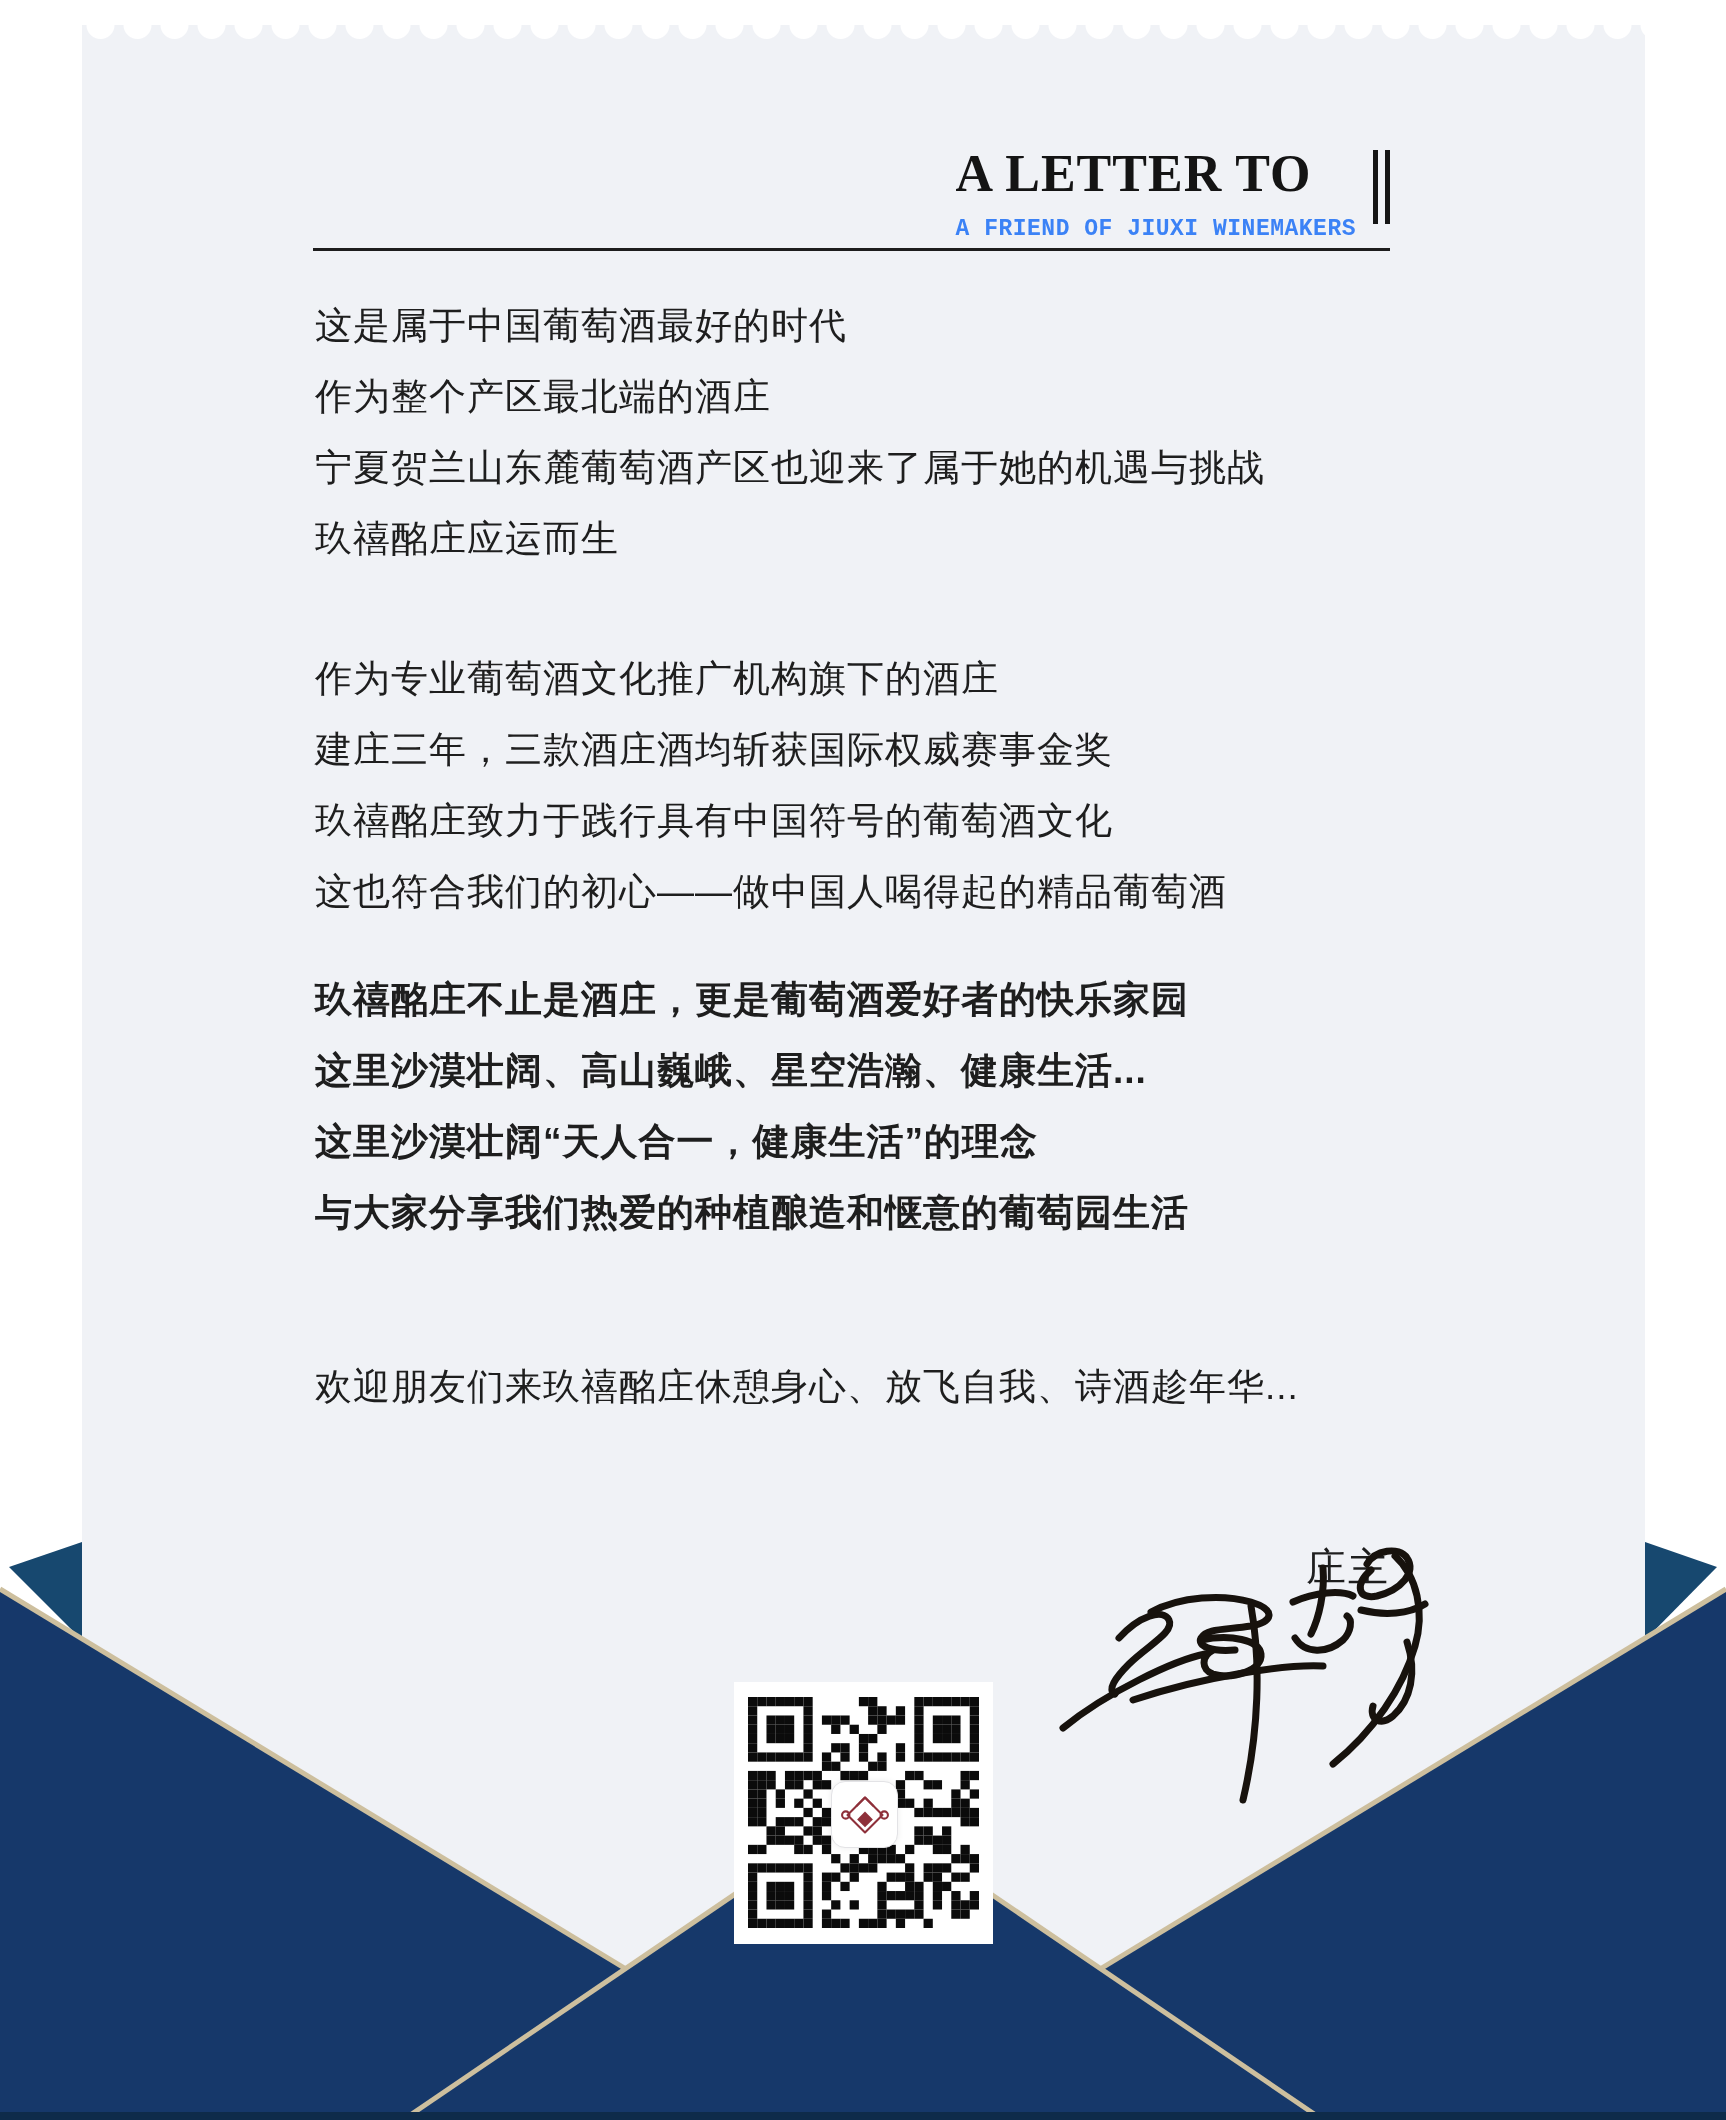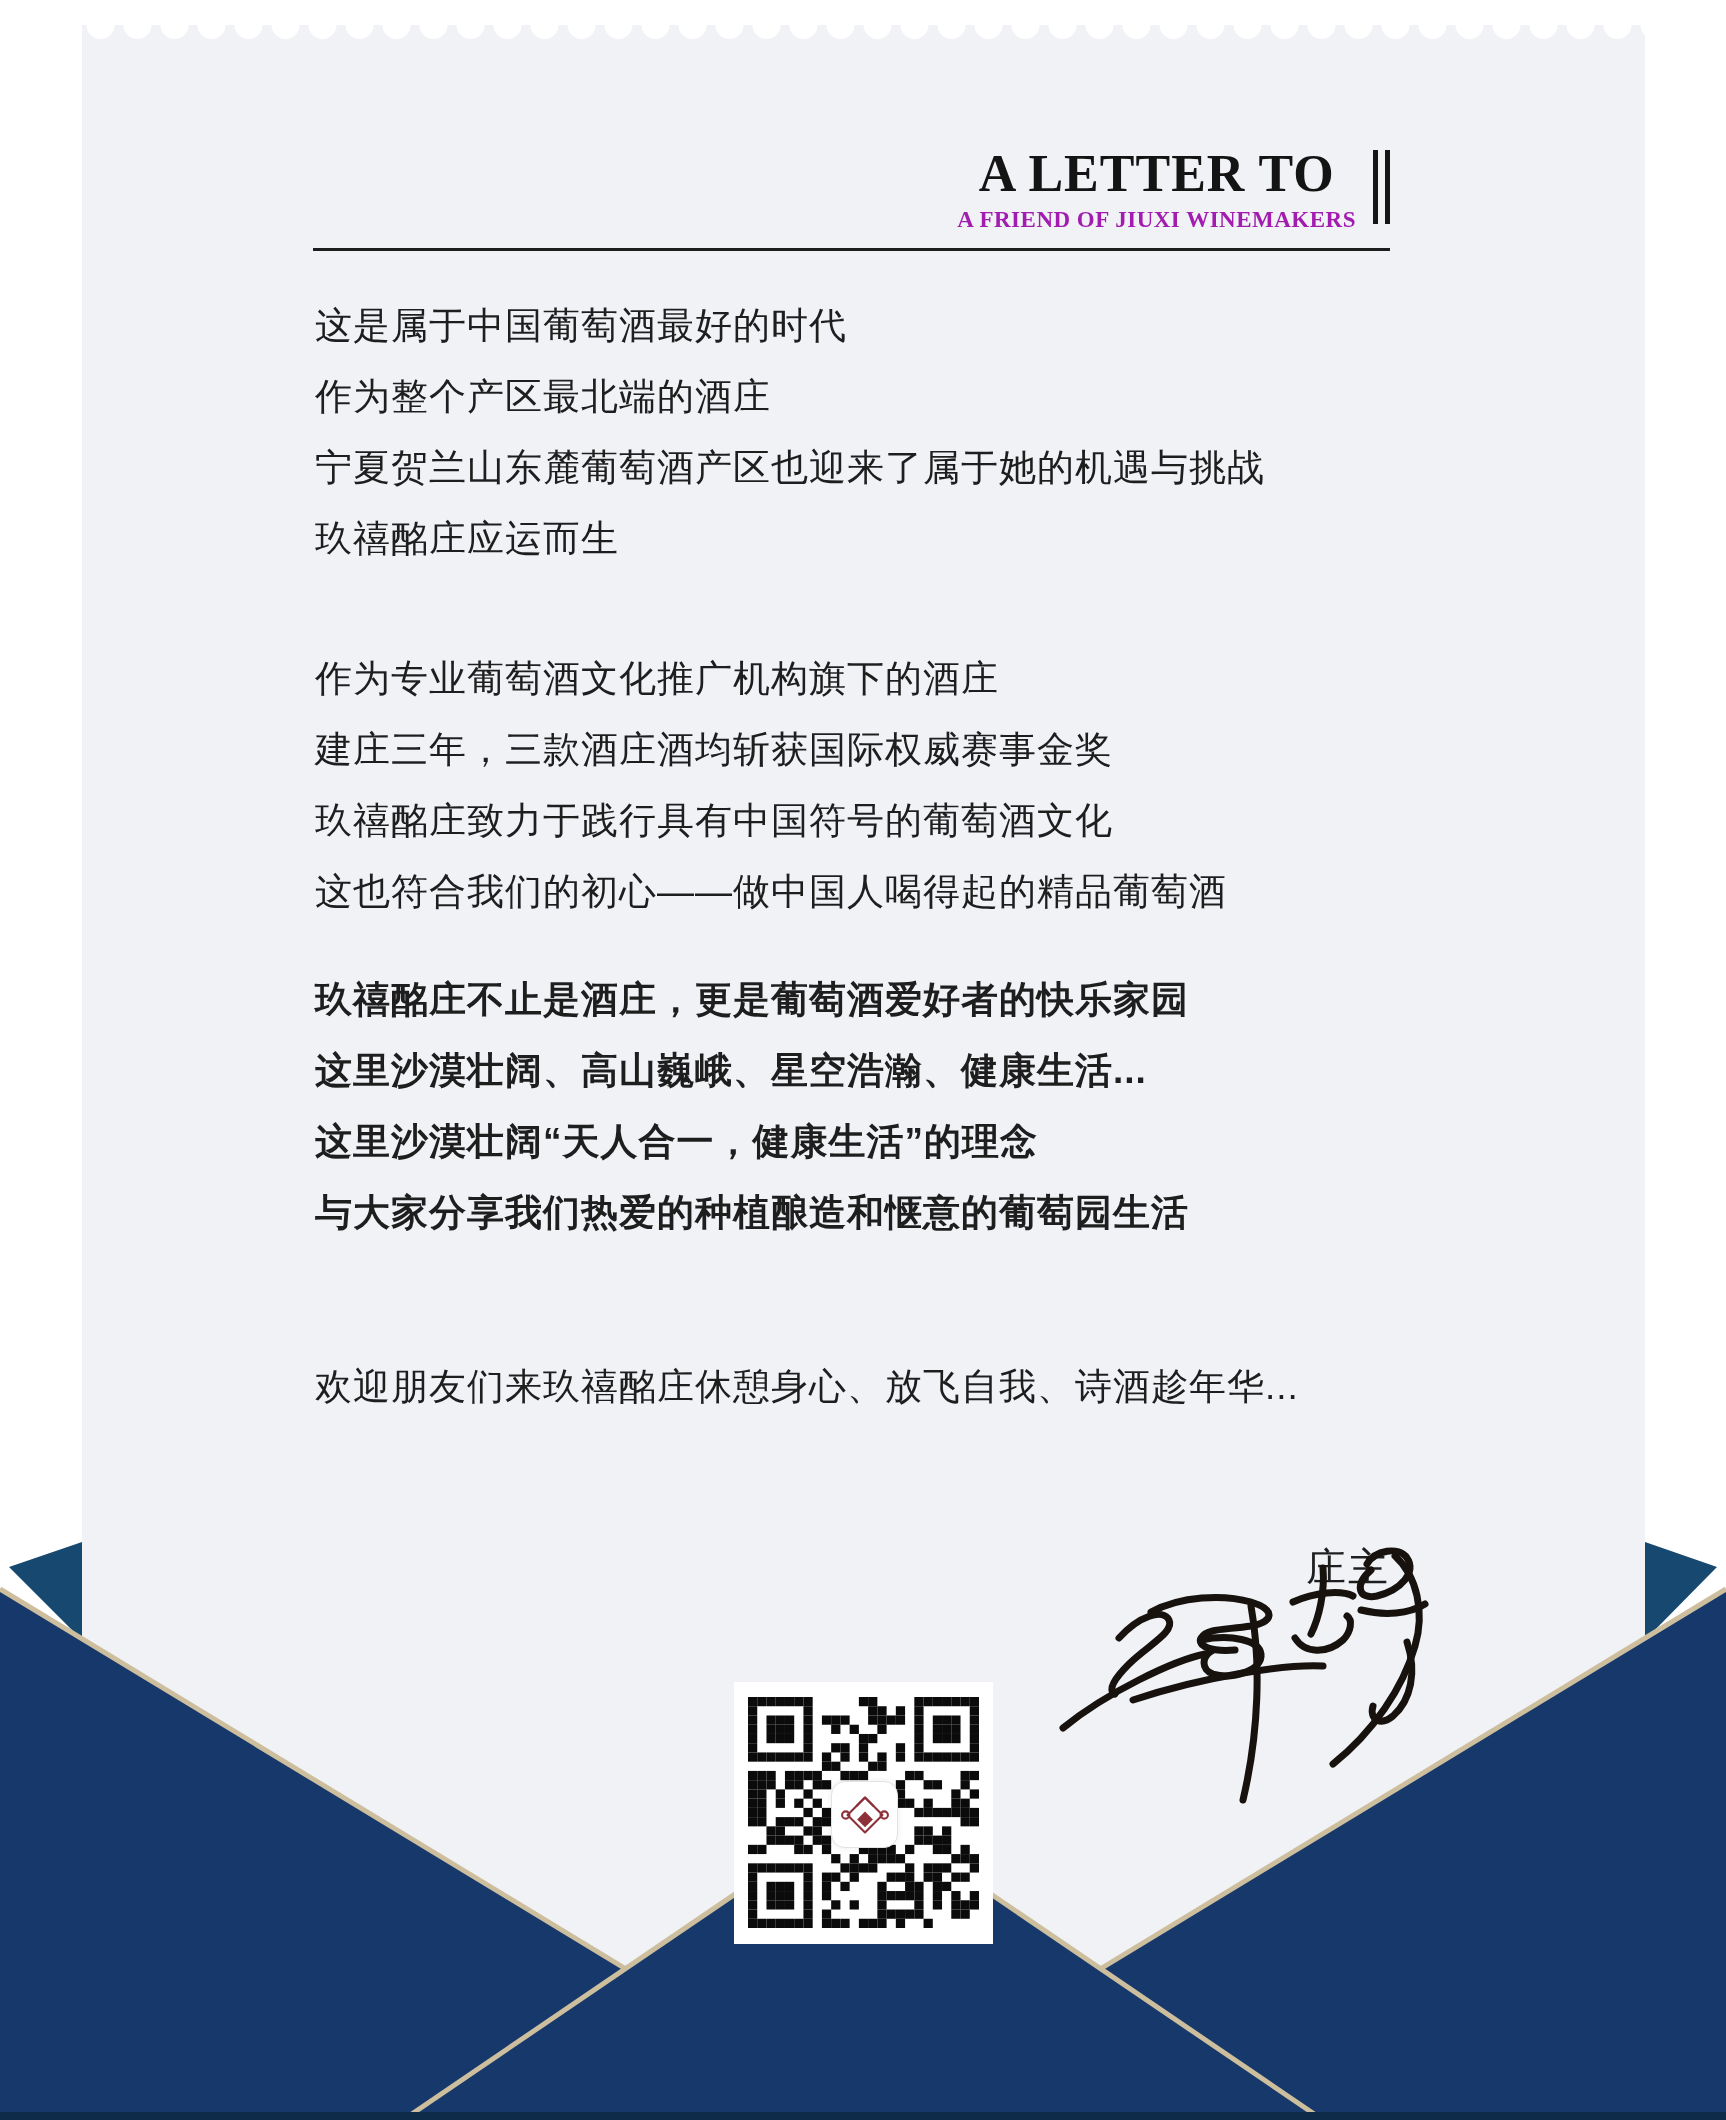--- a/index.html
+++ b/index.html
@@ -9,25 +9,25 @@
   
   .paper{position:absolute;left:82px;top:25px;width:1563px;height:2095px;background:#f0f2f6;}
   
   .paper{top:25px;}
   .paper::before{content:"";position:absolute;left:0;top:0;width:100%;height:44px;
       background-image:radial-gradient(circle 14.5px at 18.5px 0px,#ffffff 0 13.5px,rgba(255,255,255,0) 14.5px);
       background-size:37px 44px;background-repeat:repeat-x;}
 
   
   .header{position:absolute;top:148px;right:336px;display:flex;align-items:flex-start;}
-  .header-text{text-align:center;color:#141414;}
+  .header-text{text-align:left;color:#141414;}
   .header-title{font-family:"Liberation Serif",serif;font-weight:bold;font-size:52px;
       line-height:52px;letter-spacing:1px;color:#141414;}
-  .header-sub{font-family:Liberation Serif, serif;font-weight:bold;font-size:23px;
-      line-height:26px;letter-spacing:0.5px;margin-top:7px;color:#a21caf;}
+  .header-sub{font-family:Liberation Mono, monospace;font-weight:bold;font-size:23px;
+      line-height:26px;letter-spacing:0.5px;margin-top:16px;color:#3b82f6;}
   .header-bars{display:flex;margin-left:17px;margin-top:2px;}
   .header-bars .bar{width:5px;height:74px;background:#151515;}
   .header-bars .bar + .bar{margin-left:7px;}
   .rule{position:absolute;left:313px;top:248px;width:1077px;height:3px;background:#1d1d1d;}
 
   
   .para{position:absolute;left:315px;color:#1e1e1e;font-size:37px;line-height:71px;
         letter-spacing:1px;white-space:nowrap;}
   .para.p1{top:290px;}
   .para.p2{top:643px;}

